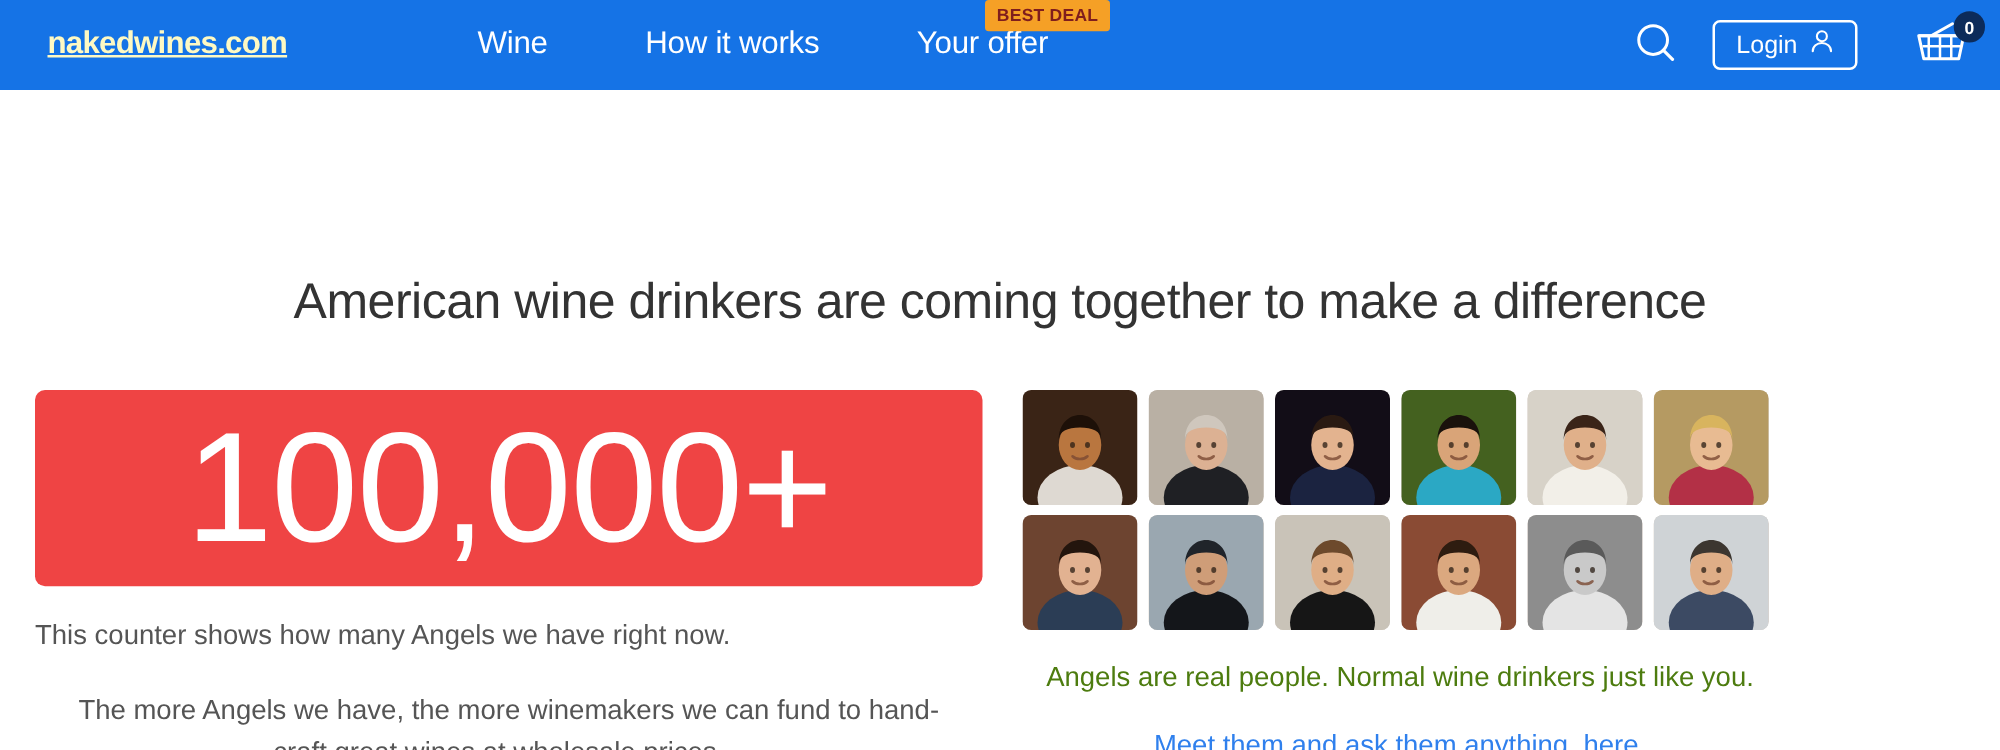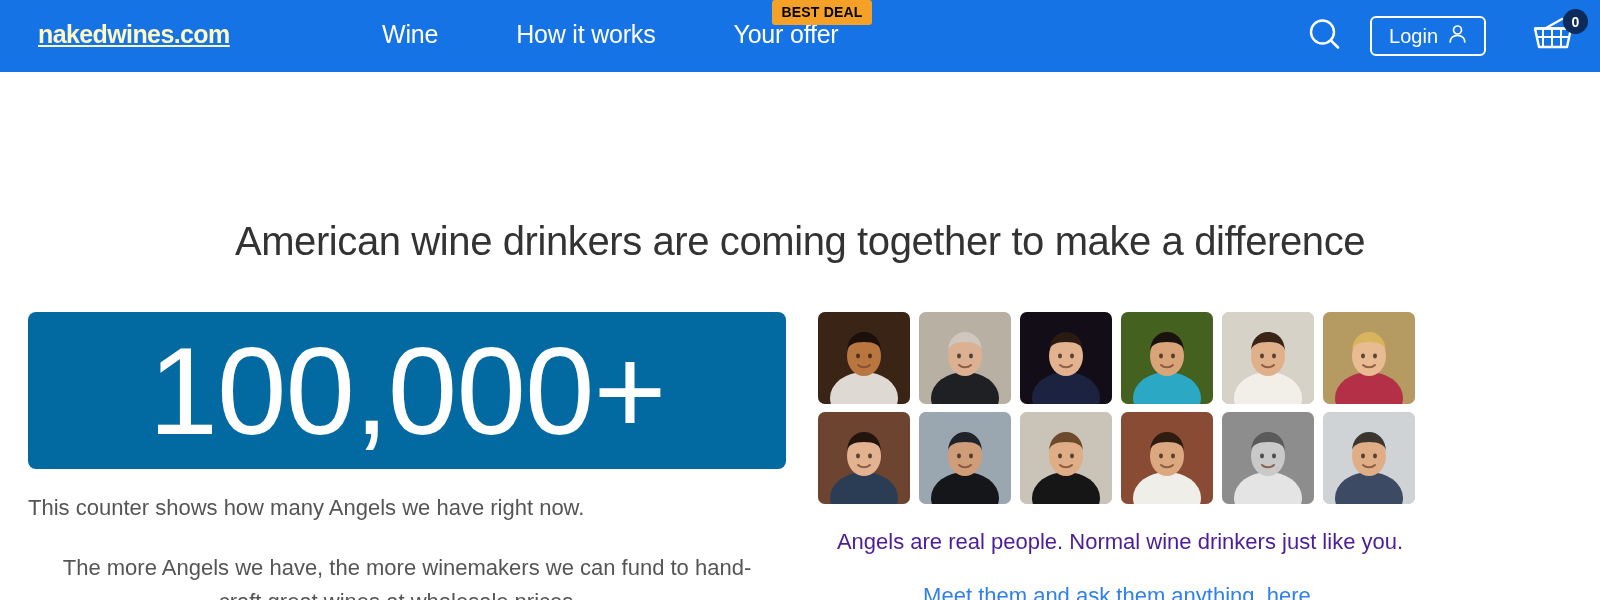--- a/index.html
+++ b/index.html
@@ -35,23 +35,23 @@
     font-size: 25px;
     font-weight: 400;
     letter-spacing: -0.2px;
     white-space: nowrap;
     text-decoration: none;
     margin-left: 32px;
   }
   .nav-item + .nav-item { margin-left: 78px; }
   .badge-best-deal {
     position: absolute;
-    top: -20px; left: 39px;
+    top: -20px; left: 55px;
     background: #f5a026;
-    color: #000000;
+    color: #7f1d1d;
     font-size: 14px;
     font-weight: bold;
     letter-spacing: 0.2px;
     padding: 4px 9px 5px 9px;
     border-radius: 3px;
     white-space: nowrap;
     text-align: center;
   }
 
   .header-right {
@@ -115,21 +115,21 @@
   .columns {
     position: absolute;
     top: 240px; left: 0; width: 1600px;
     display: flex;
   }
   .col-left  { width: 810px; padding-left: 28px; padding-right: 22px; }
   .col-right { width: 790px; }
 
   .counter-box {
     width: 758px; height: 157px;
-    background: #0369a1;
+    background: #ef4444;
     border-radius: 8px;
     display: flex; align-items: center; justify-content: center;
   }
   .counter-value {
     color: #ffffff;
     font-size: 125px;
     font-weight: 400;
     letter-spacing: -1px;
     line-height: 1;
     white-space: nowrap;
@@ -169,21 +169,21 @@
     overflow: hidden;
     cursor: pointer;
     background: #cfc6bd;
   }
   .photo svg { display: block; width: 92px; height: 92px; }
 
   .photos-caption {
     width: 620px;
     margin-top: 23px;
     text-align: center;
-    color: #4c1d95;
+    color: #4d7c0f;
     font-size: 22px;
     line-height: 1.35;
   }
   .photos-link {
     display: block;
     width: 620px;
     margin-top: 26px;
     text-align: center;
     color: #2f80ed;
     font-size: 22px;

